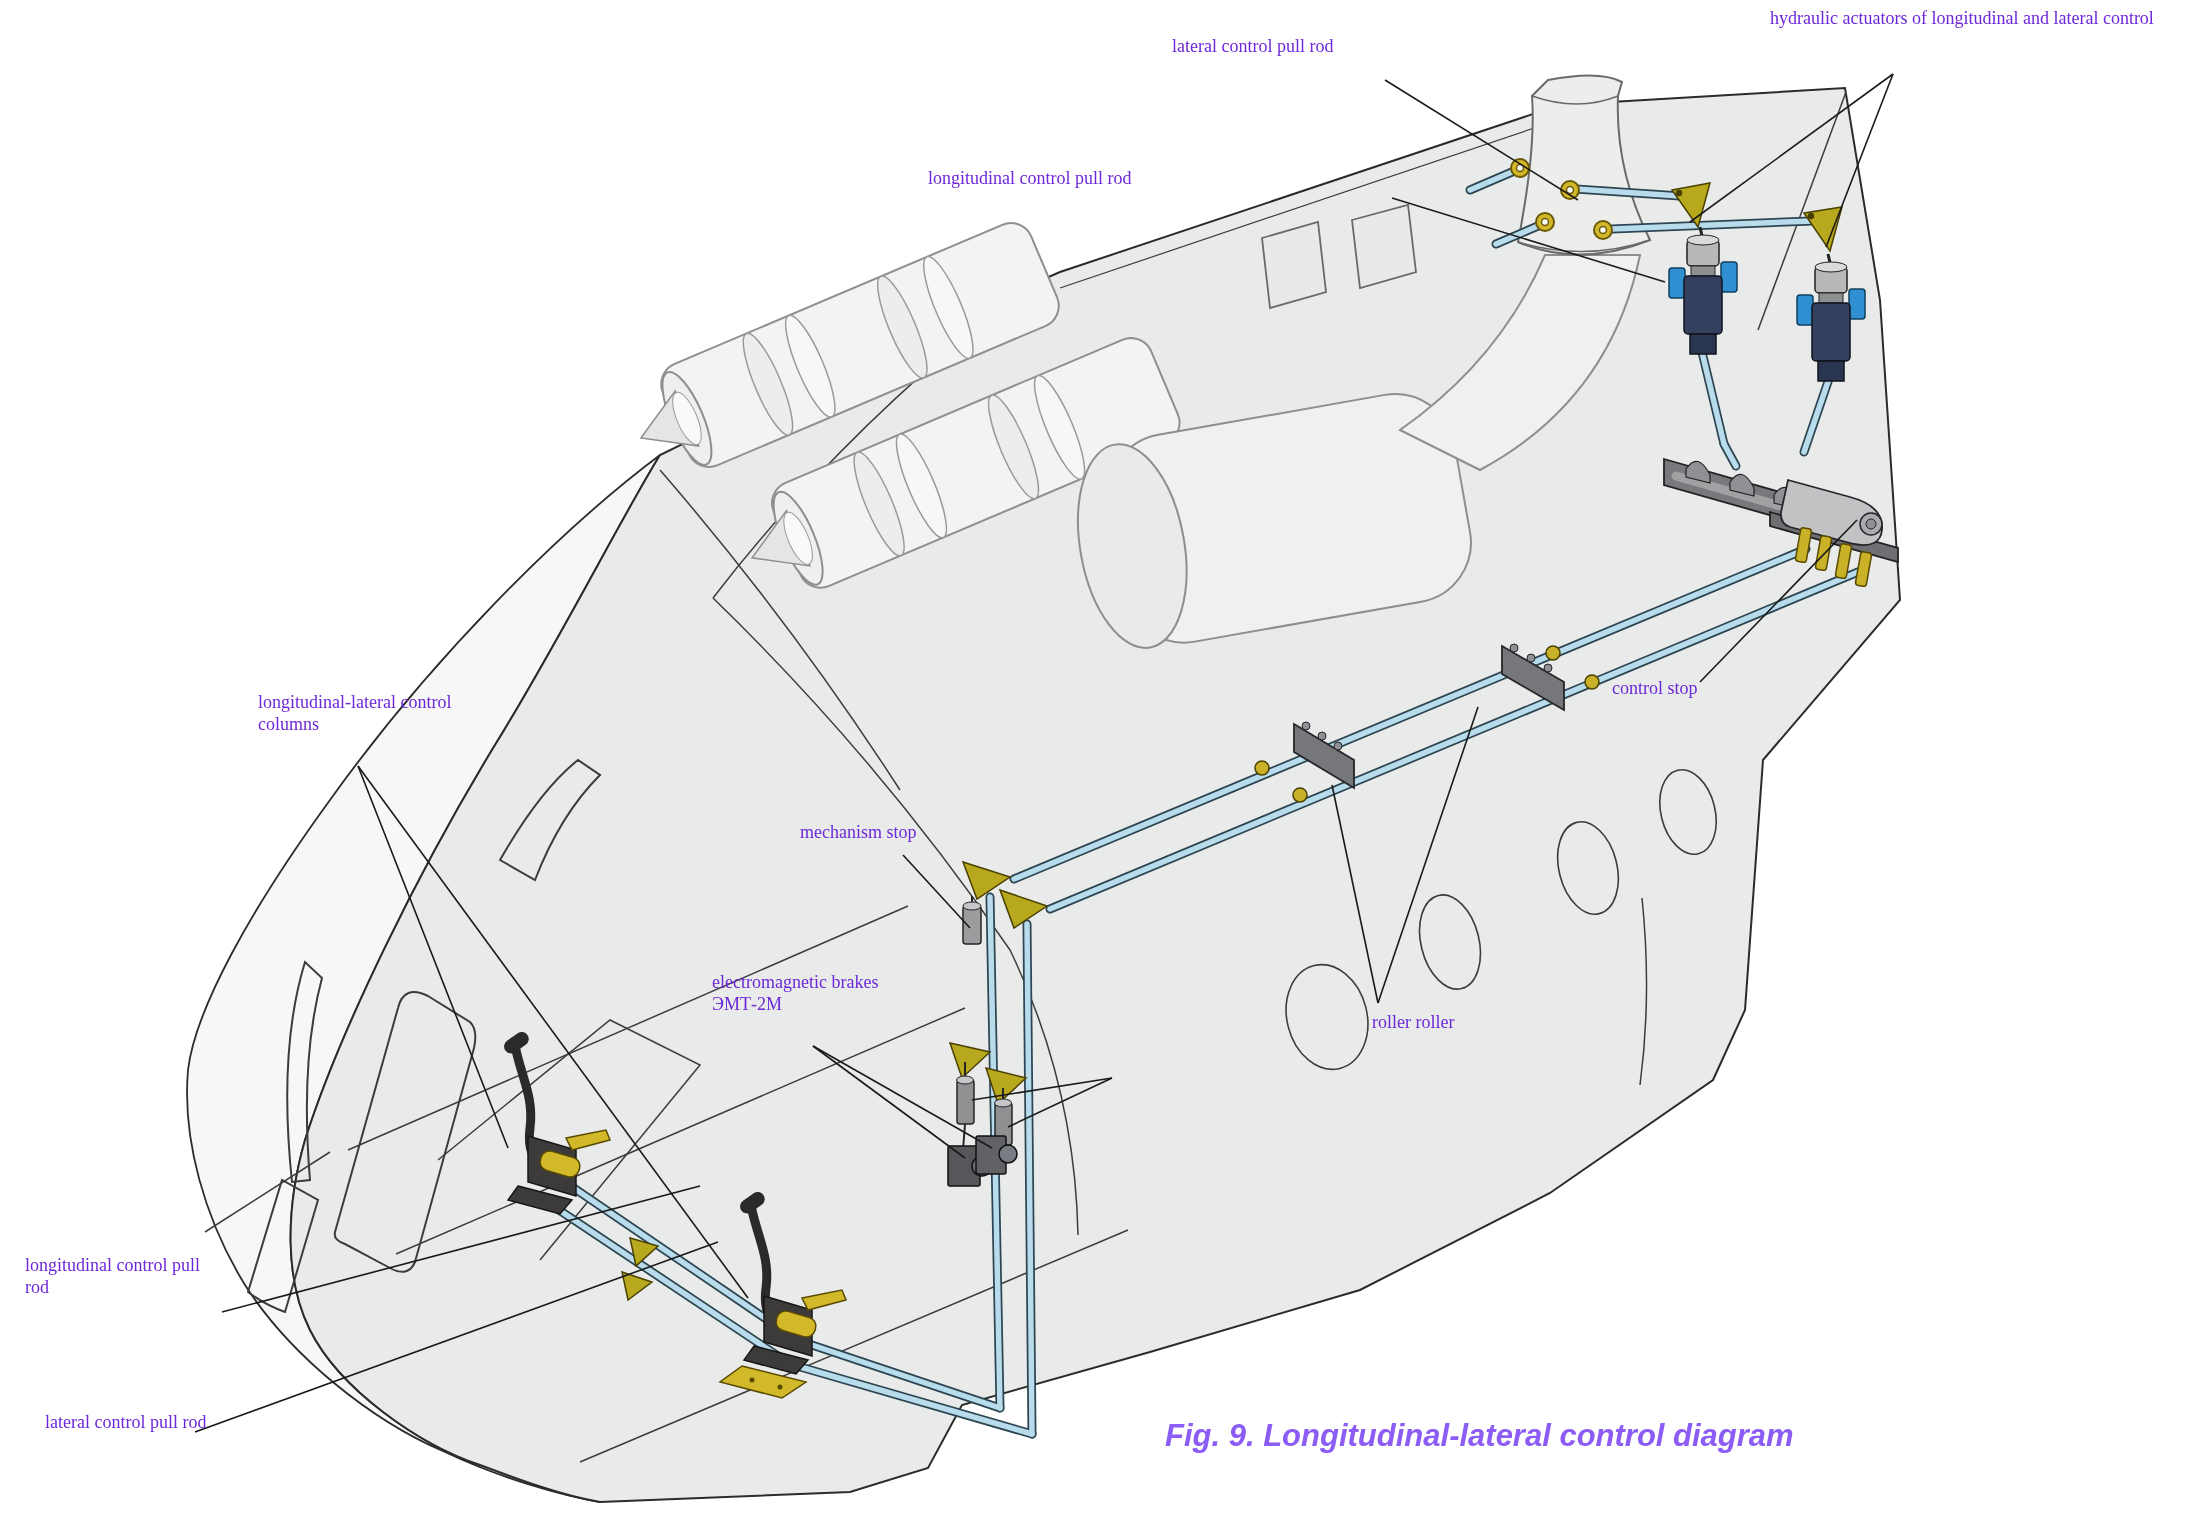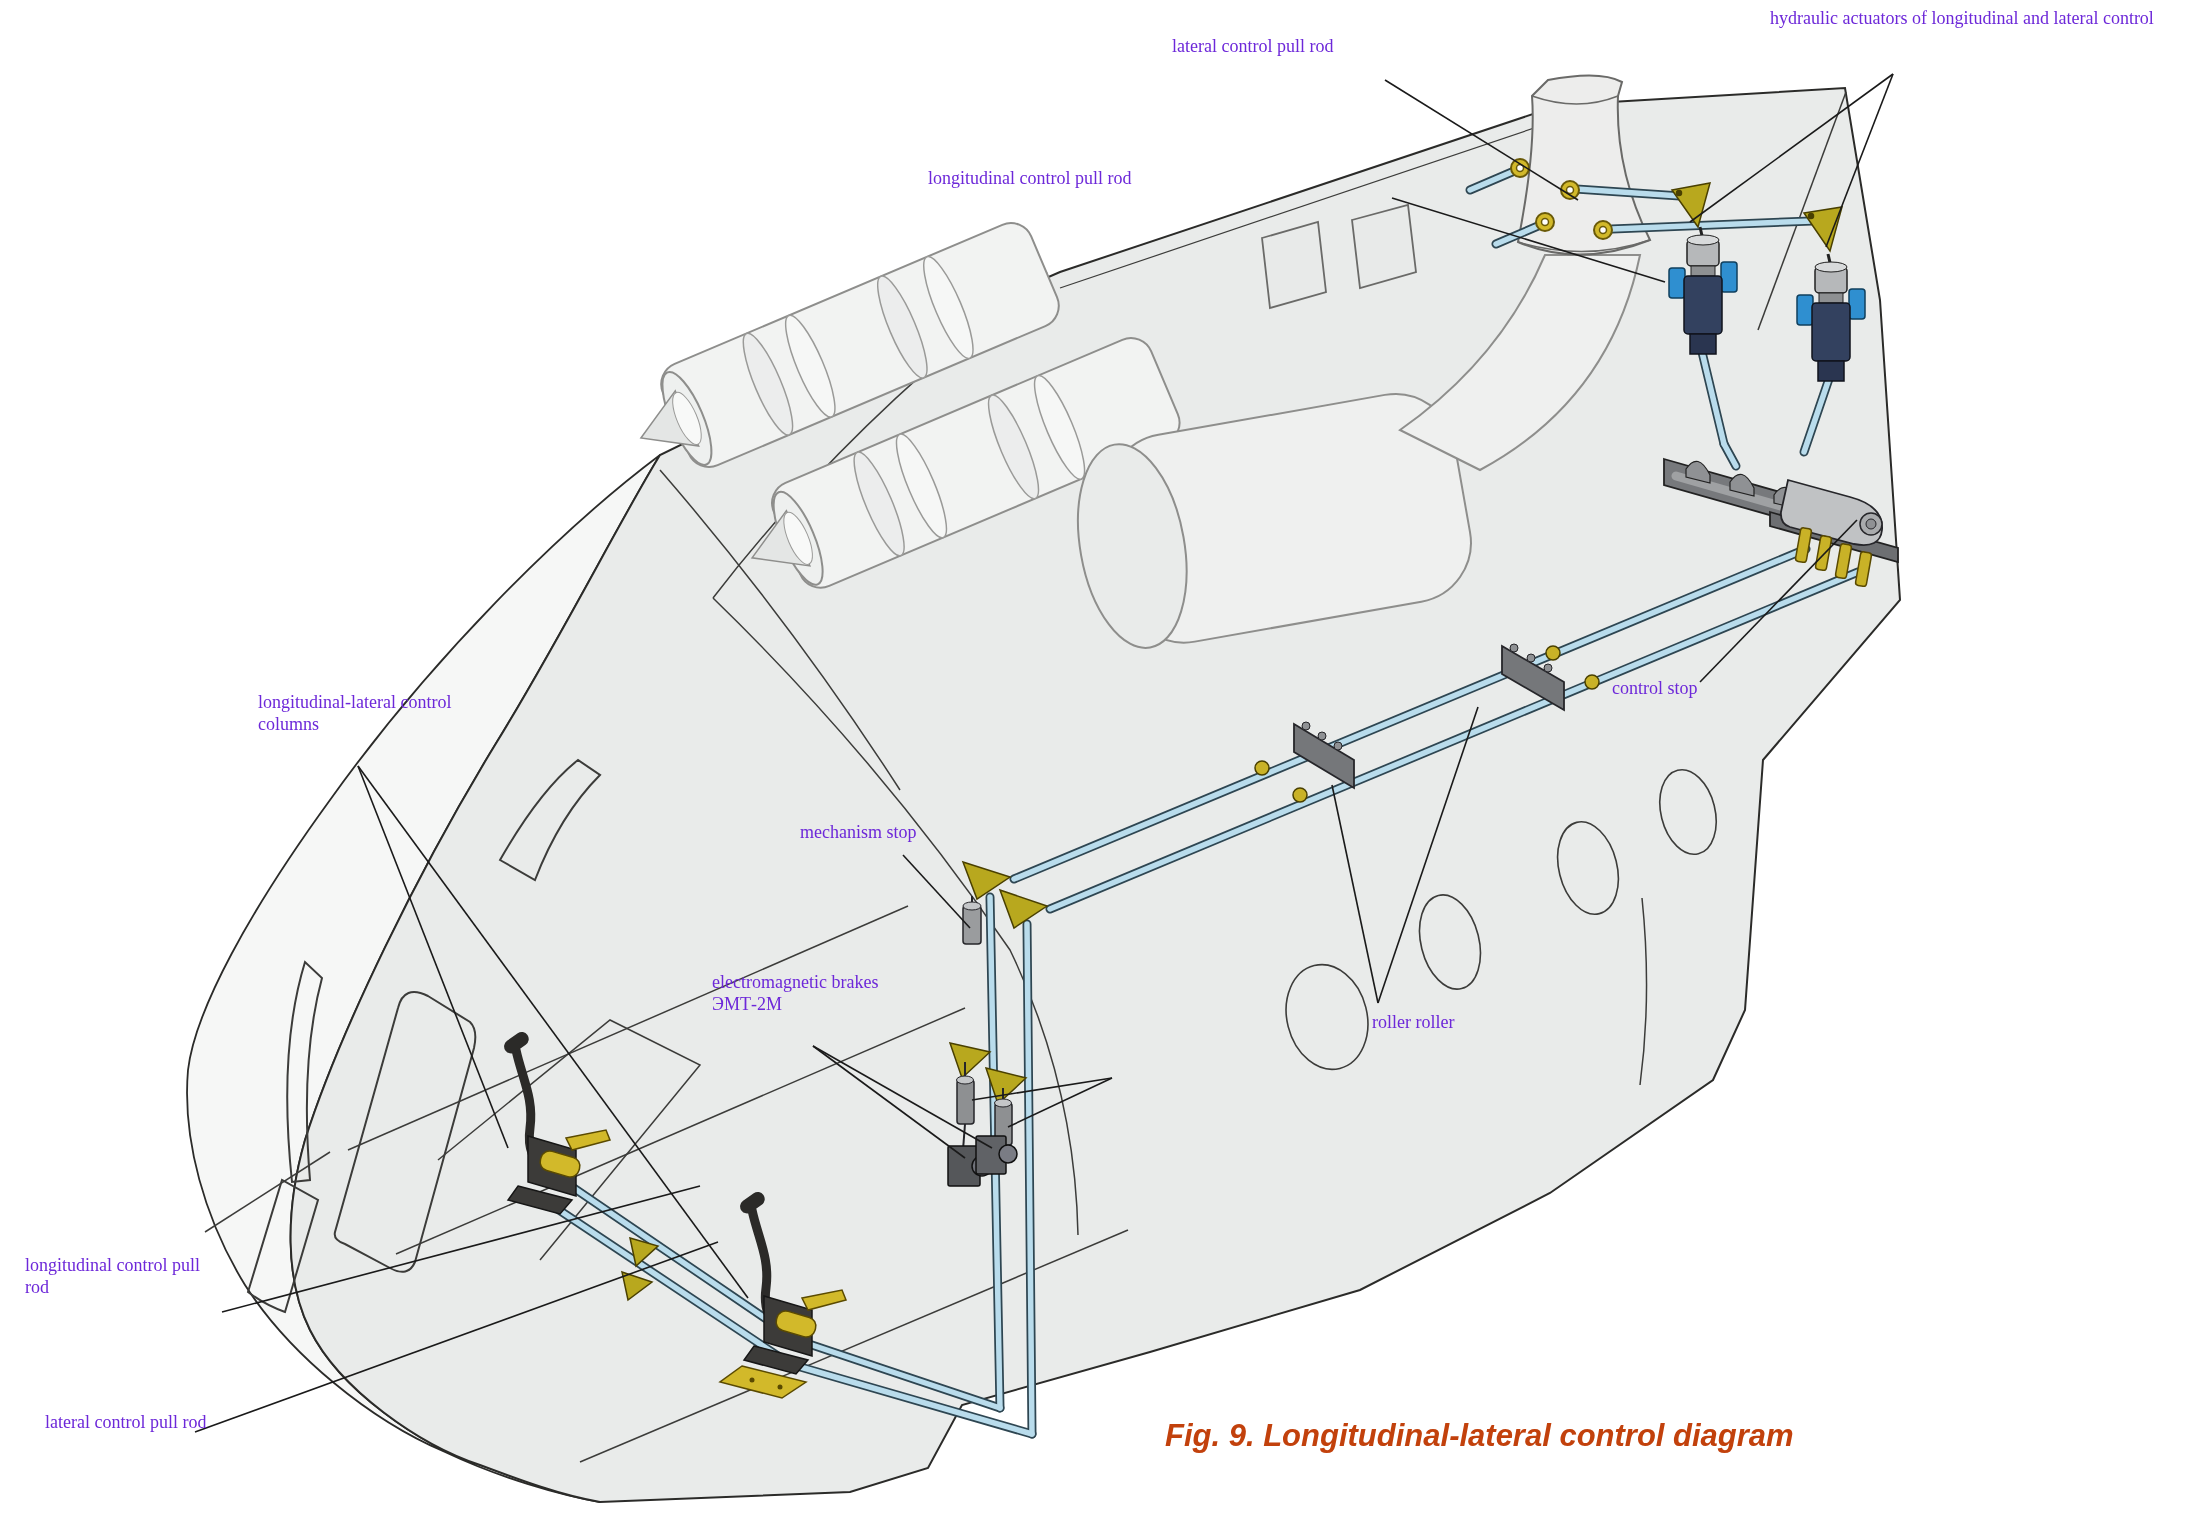--- a/index.html
+++ b/index.html
@@ -1,21 +1,21 @@
 <!DOCTYPE html>
 <html><head>
 <meta charset="utf-8">
 <style>
   html,body{margin:0;padding:0;background:#ffffff;}
   #stage{position:relative;width:2199px;height:1518px;background:#ffffff;overflow:hidden;
          font-family:"Liberation Sans", sans-serif;}
   #art{position:absolute;left:0;top:0;width:100%;height:100%;}
   .lbl{position:absolute;color:#6d28d9;font-size:18px;line-height:1.2;letter-spacing:0px;font-family:Liberation Serif, serif;}
   .nowrap{white-space:nowrap;}
-  .caption{position:absolute;color:#c2410c;font-size:31px;font-weight:bold;font-style:italic;white-space:nowrap;}
+  .caption{position:absolute;color:#8b5cf6;font-size:31px;font-weight:bold;font-style:italic;white-space:nowrap;}
 </style>
 </head>
 <body>
 
 <div id="stage">
 
 <svg id="art" viewBox="0 0 2199 1518">
 
   <g>
     <path d="M 660,455 C 560,530 430,660 330,800 C 250,910 195,1010 188,1070

